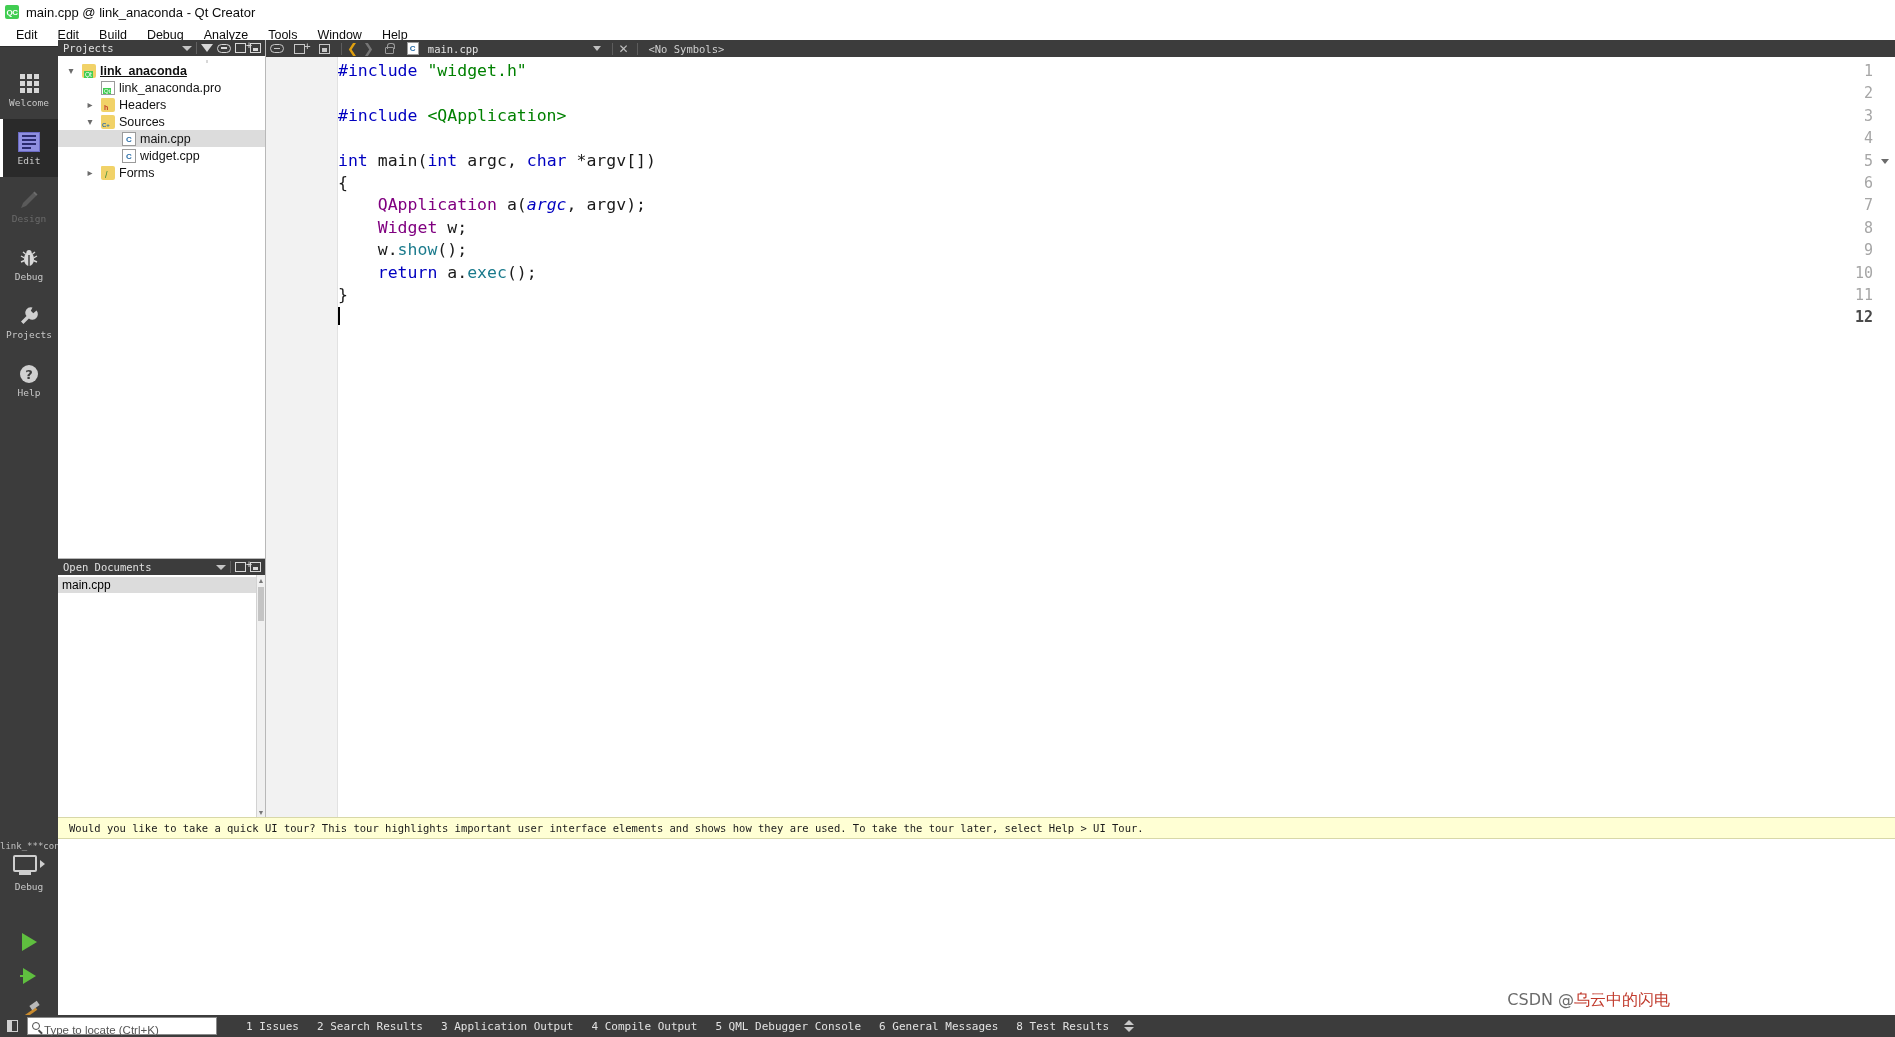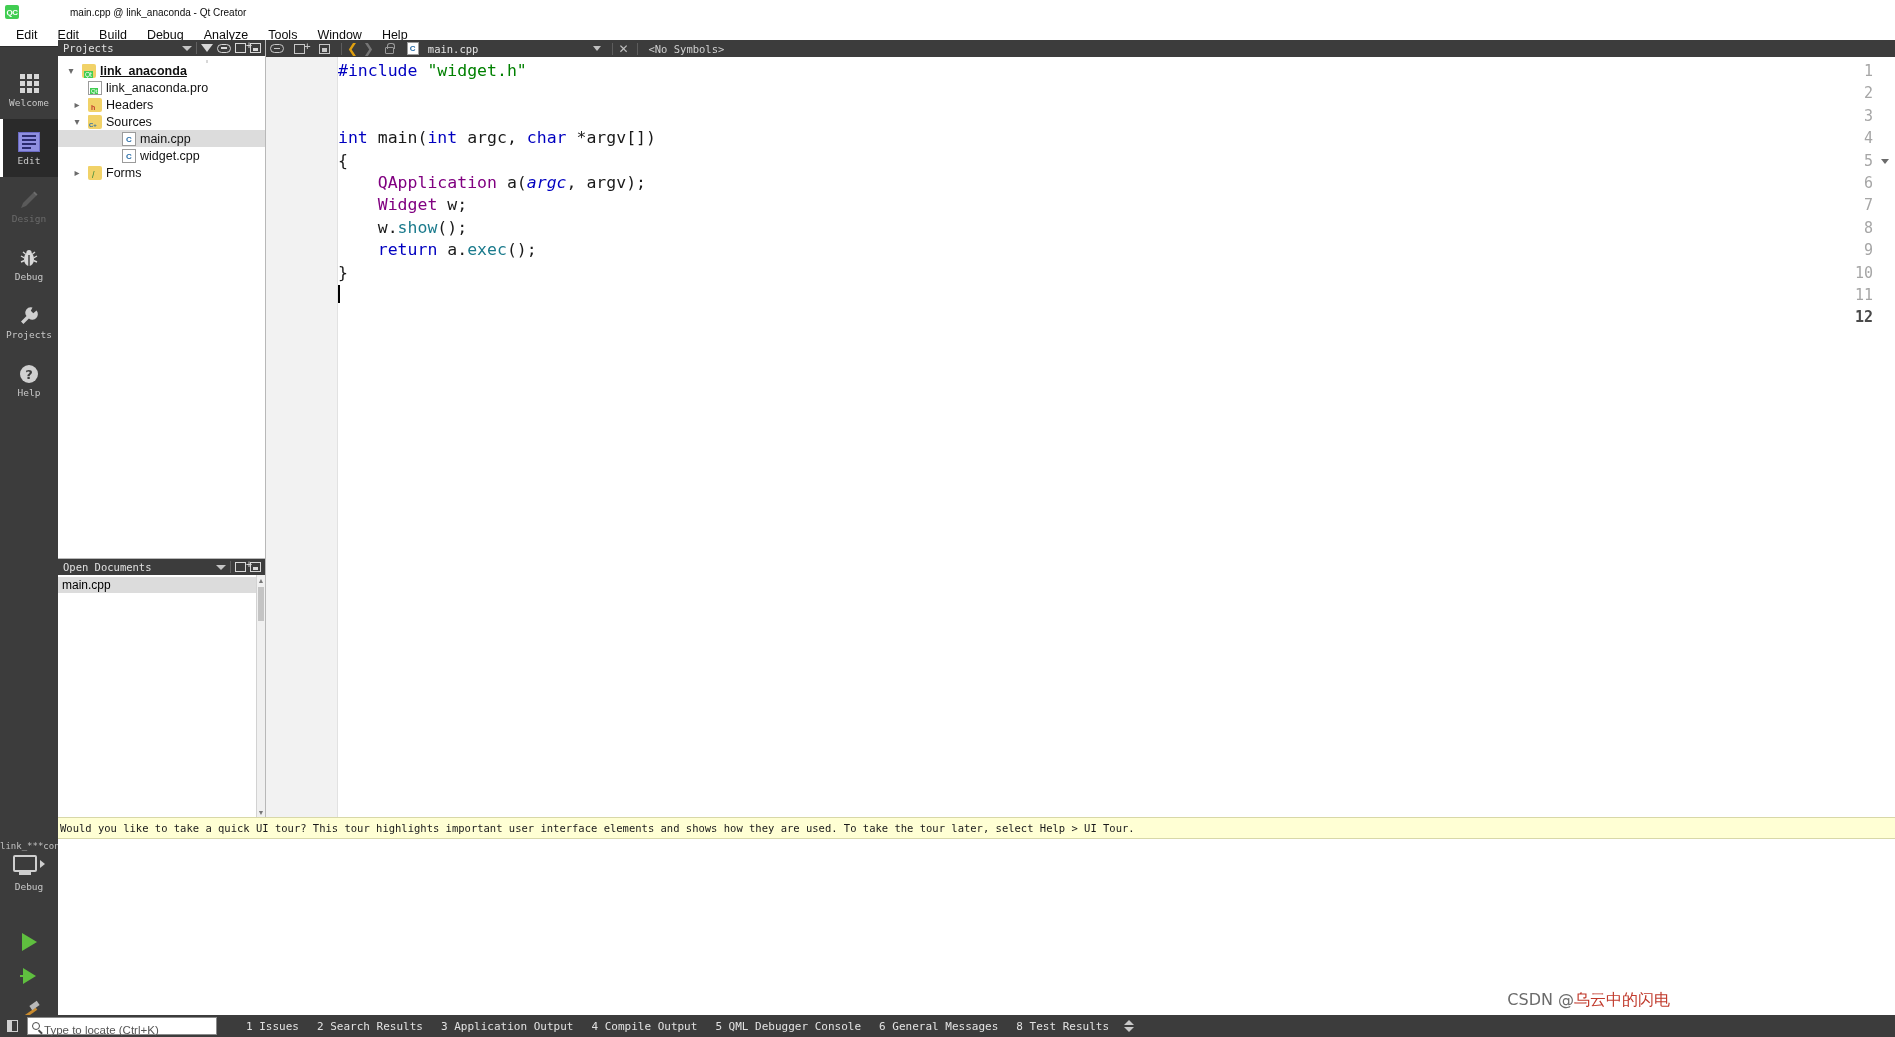--- a/index.html
+++ b/index.html
@@ -19,21 +19,21 @@
     background: #ffffff;
     display: flex; align-items: center; gap: 7px;
     padding-left: 5px;
   }
   .qt-logo {
     width: 14px; height: 14px; background: #41cd52; border-radius: 2px;
     color: #ffffff; font-size: 8px; font-weight: bold;
     display: flex; align-items: center; justify-content: center;
     letter-spacing: -0.5px;
   }
-  .titlebar-text { font-size: 10px; color: #0b0b0b; margin-left: 44px; }
+  .titlebar-text { font-size: 13px; color: #0b0b0b; }
 
   
   .menubar {
     position: absolute; left: 0; top: 24px; width: 1895px; height: 22px;
     background: #ffffff;
     display: flex; align-items: center;
     padding-left: 6px;
   }
   .menubar .mi {
     padding: 2px 10px; font-size: 12.5px; color: #0b0b0b; cursor: default;
@@ -123,21 +123,21 @@
 
   .tree { padding-top: 6px; font-size: 12.5px; }
   .tnode {
     display: flex; align-items: center; height: 17px; padding-left: 6px; gap: 4px; cursor: default;
   }
   .tnode.sel { background: #dcdcdc; }
   .twist { width: 14px; text-align: center; color: #6b6b6b; font-size: 10px; flex: 0 0 14px; }
   .tlabel { font-size: 12.5px; color: #111; }
   .tlabel.bold { font-weight: bold; text-decoration: underline; }
   .ind1 { padding-left: 6px; }
-  .ind2 { padding-left: 12px; }
+  .ind2 { padding-left: 25px; }
   .ind3 { padding-left: 46px; }
 
   .ic { width: 14px; height: 14px; flex: 0 0 14px; position: relative; }
   .ic-folder-qt { background:#f1d268; border-radius:1px 2px 2px 2px; }
   .ic-folder-qt::after{content:"Qt";position:absolute;left:2px;bottom:0;font-size:6.5px;color:#fff;background:#41cd52;padding:0 1px;line-height:7px;}
   .ic-pro { background:#ffffff;border:1px solid #9b9b9b; }
   .ic-pro::after{content:"Qt";position:absolute;left:1px;bottom:0;font-size:6px;color:#fff;background:#41cd52;padding:0 1px;line-height:6px;}
   .ic-folder-h { background:#f1d268; border-radius:1px 2px 2px 2px;}
   .ic-folder-h::after{content:"h";position:absolute;left:3px;bottom:0;font-size:7px;color:#c0392b;font-weight:bold;line-height:8px;}
   .ic-folder-cpp { background:#f1d268; border-radius:1px 2px 2px 2px;}
@@ -215,21 +215,21 @@
   .t { color: #800080; }         
   .f { color: #1a7a8c; }         
   .p { color: #0000c0; font-style: italic; } 
   .d { color: #1a1a1a; }         
   .caret-blk { display:inline-block; width:1.5px; height:18px; background:#000; vertical-align:-3px; }
 
   
   .tourbar {
     position: absolute; left: 58px; top: 817px; width: 1837px; height: 22px;
     background: #ffffd4; border-top:1px solid #d8d8a8; border-bottom:1px solid #d8d8a8;
-    display: flex; align-items: center; padding-left: 2px;
+    display: flex; align-items: center; padding-left: 11px;
   }
   .tour-text { font-family: "DejaVu Sans Mono", monospace; font-size: 10.5px; color: #1a1a1a; }
 
   
   .outputpane {
     position: absolute; left: 58px; top: 839px; width: 1837px; height: 159px;
     background: #ffffff;
   }
 
   
@@ -491,20 +491,21 @@
         <div class="ln" style="top: 137.4px;">7</div>
         <div class="ln" style="top: 159.8px;">8</div>
         <div class="ln" style="top: 182.2px;">9</div>
         <div class="ln" style="top: 204.6px;">10</div>
         <div class="ln" style="top: 227px;">11</div>
         <div class="ln cur" style="top: 249.4px;">12</div>
       </div>
     <div class="codearea" id="codearea">
         <div class="cline"><span class="k">#include </span><span class="s">"widget.h"</span></div>
         <div class="cline">&nbsp;</div>
+        <div class="cline"><span class="k">#include </span><span class="s">&lt;QApplication&gt;</span></div>
         <div class="cline">&nbsp;</div>
         <div class="cline"><span class="k">int </span><span class="d">main</span><span class="d">(</span><span class="k">int </span><span class="d">argc</span><span class="d">, </span><span class="k">char </span><span class="d">*argv[])</span></div>
         <div class="cline"><span class="d">{</span></div>
         <div class="cline"><span class="d">    </span><span class="t">QApplication</span><span class="d"> a(</span><span class="p">argc</span><span class="d">, </span><span class="d">argv</span><span class="d">);</span></div>
         <div class="cline"><span class="d">    </span><span class="t">Widget</span><span class="d"> w;</span></div>
         <div class="cline"><span class="d">    w.</span><span class="f">show</span><span class="d">();</span></div>
         <div class="cline"><span class="d">    </span><span class="k">return </span><span class="d">a.</span><span class="f">exec</span><span class="d">();</span></div>
         <div class="cline"><span class="d">}</span></div>
         <div class="cline"><span class="caret-blk"></span></div>
       </div>

